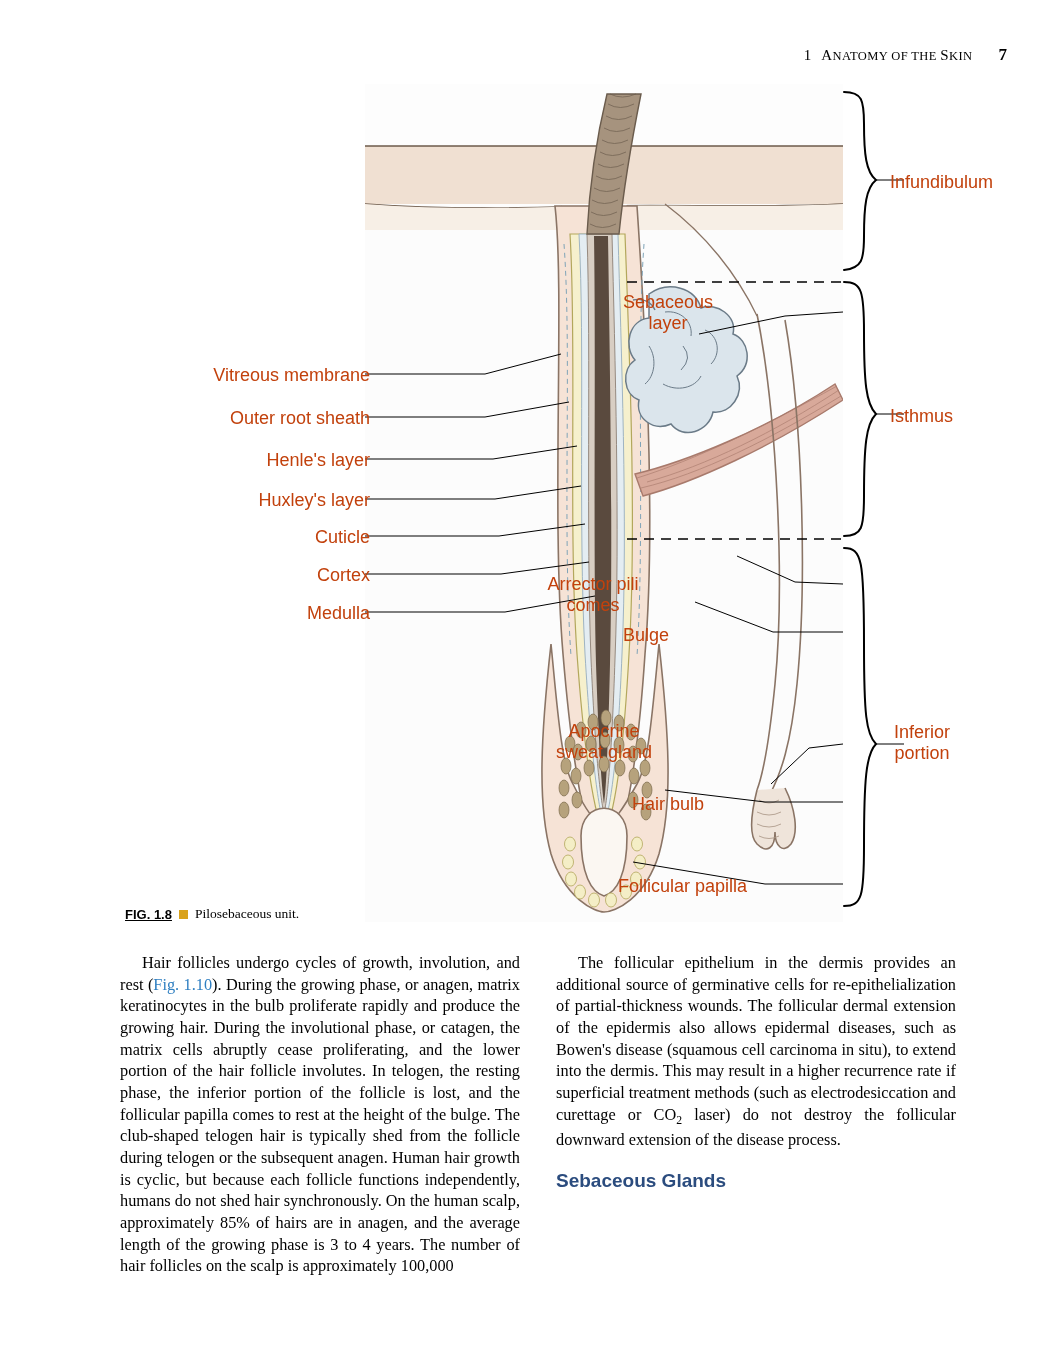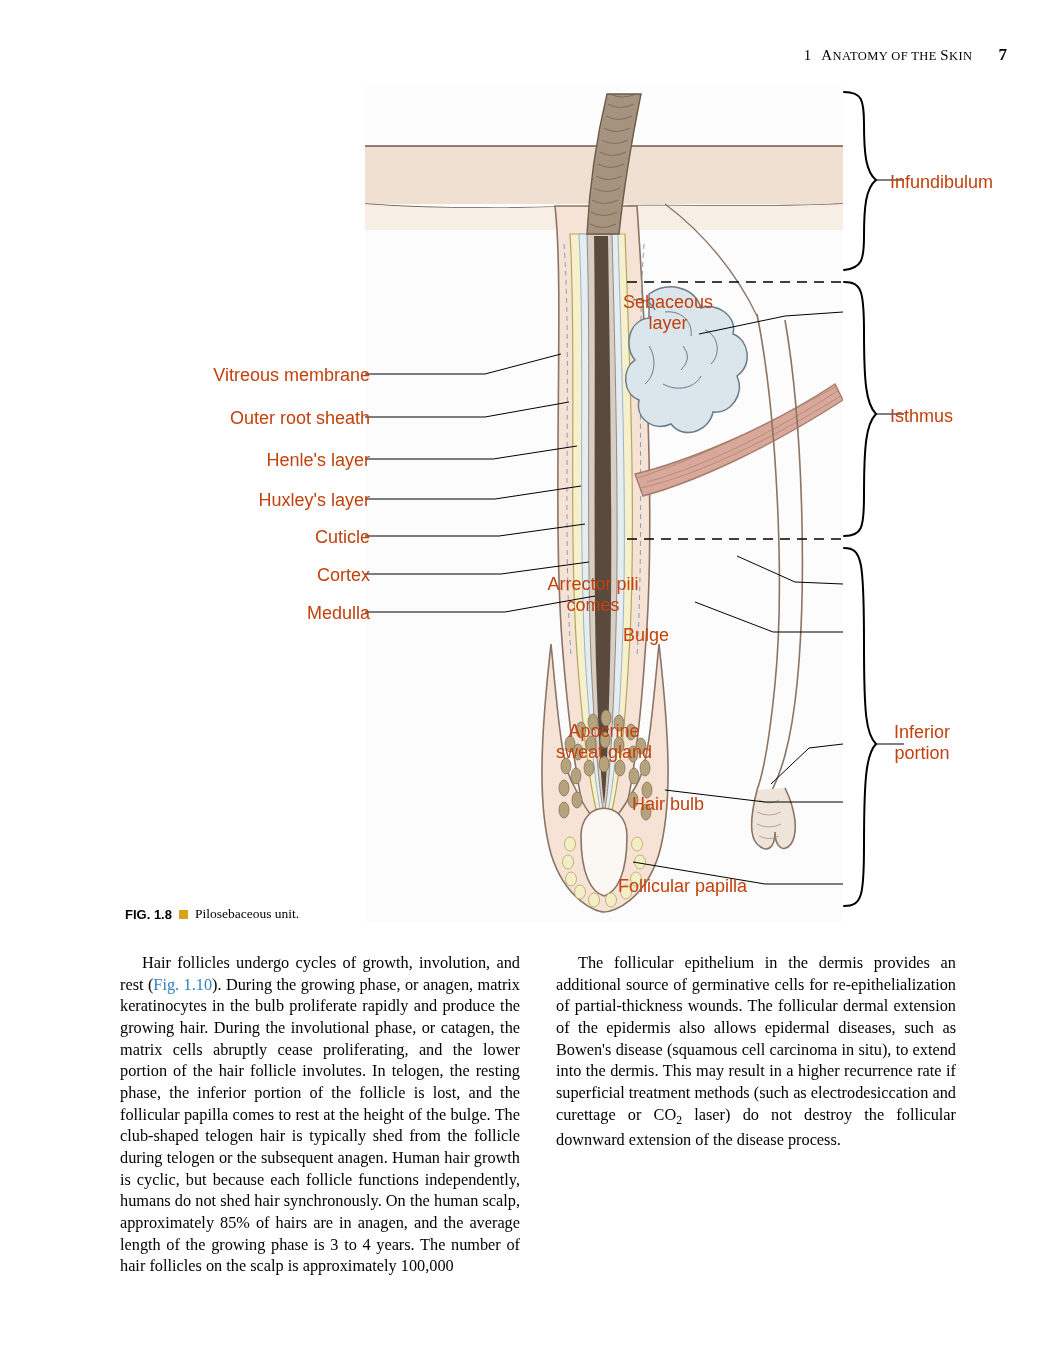--- a/index.html
+++ b/index.html
@@ -74,20 +74,21 @@
     top: 822px;
     display: flex;
     align-items: center;
     gap: 7px;
     font-family: "Liberation Sans", sans-serif;
     font-size: 13px;
   }
   .fig-caption .figlabel {
     font-weight: bold;
     font-size: 13px;
+    text-decoration: underline;
   }
   .fig-caption .sq {
     width: 9px; height: 9px;
     background: #d9a21b;
     display: inline-block;
   }
   .fig-caption .captext {
     font-family: Liberation Serif, serif;
     font-size: 13.5px;
   }
@@ -373,15 +374,16 @@
       <span class="captext">Pilosebaceous unit.</span>
     </div>
   </div>
 
   <div class="col left">
     <p><span>Hair follicles undergo cycles of growth, involution, and rest (</span><span class="xref">Fig. 1.10</span><span>). During the growing phase, or anagen, matrix keratinocytes in the bulb proliferate rapidly and produce the growing hair. During the involutional phase, or catagen, the matrix cells abruptly cease proliferating, and the lower portion of the hair follicle involutes. In telogen, the resting phase, the inferior portion of the follicle is lost, and the follicular papilla comes to rest at the height of the bulge. The club-shaped telogen hair is typically shed from the follicle during telogen or the subsequent anagen. Human hair growth is cyclic, but because each follicle functions independently, humans do not shed hair synchronously. On the human scalp, approximately 85% of hairs are in anagen, and the average length of the growing phase is 3 to 4 years. The number of hair follicles on the scalp is approximately 100,000</span></p>
   </div>
 
   <div class="col right">
     <p><span>The follicular epithelium in the dermis provides an additional source of germinative cells for re-epithelialization of partial-thickness wounds. The follicular dermal extension of the epidermis also allows epidermal diseases, such as Bowen's disease (squamous cell carcinoma in situ), to extend into the dermis. This may result in a higher recurrence rate if superficial treatment methods (such as electrodesiccation and curettage or CO</span><sub>2</sub><span> laser) do not destroy the follicular downward extension of the disease process.</span></p>
+    <h2 class="section">Sebaceous Glands</h2>
   </div>
 
 </div>
 
 </body></html>

